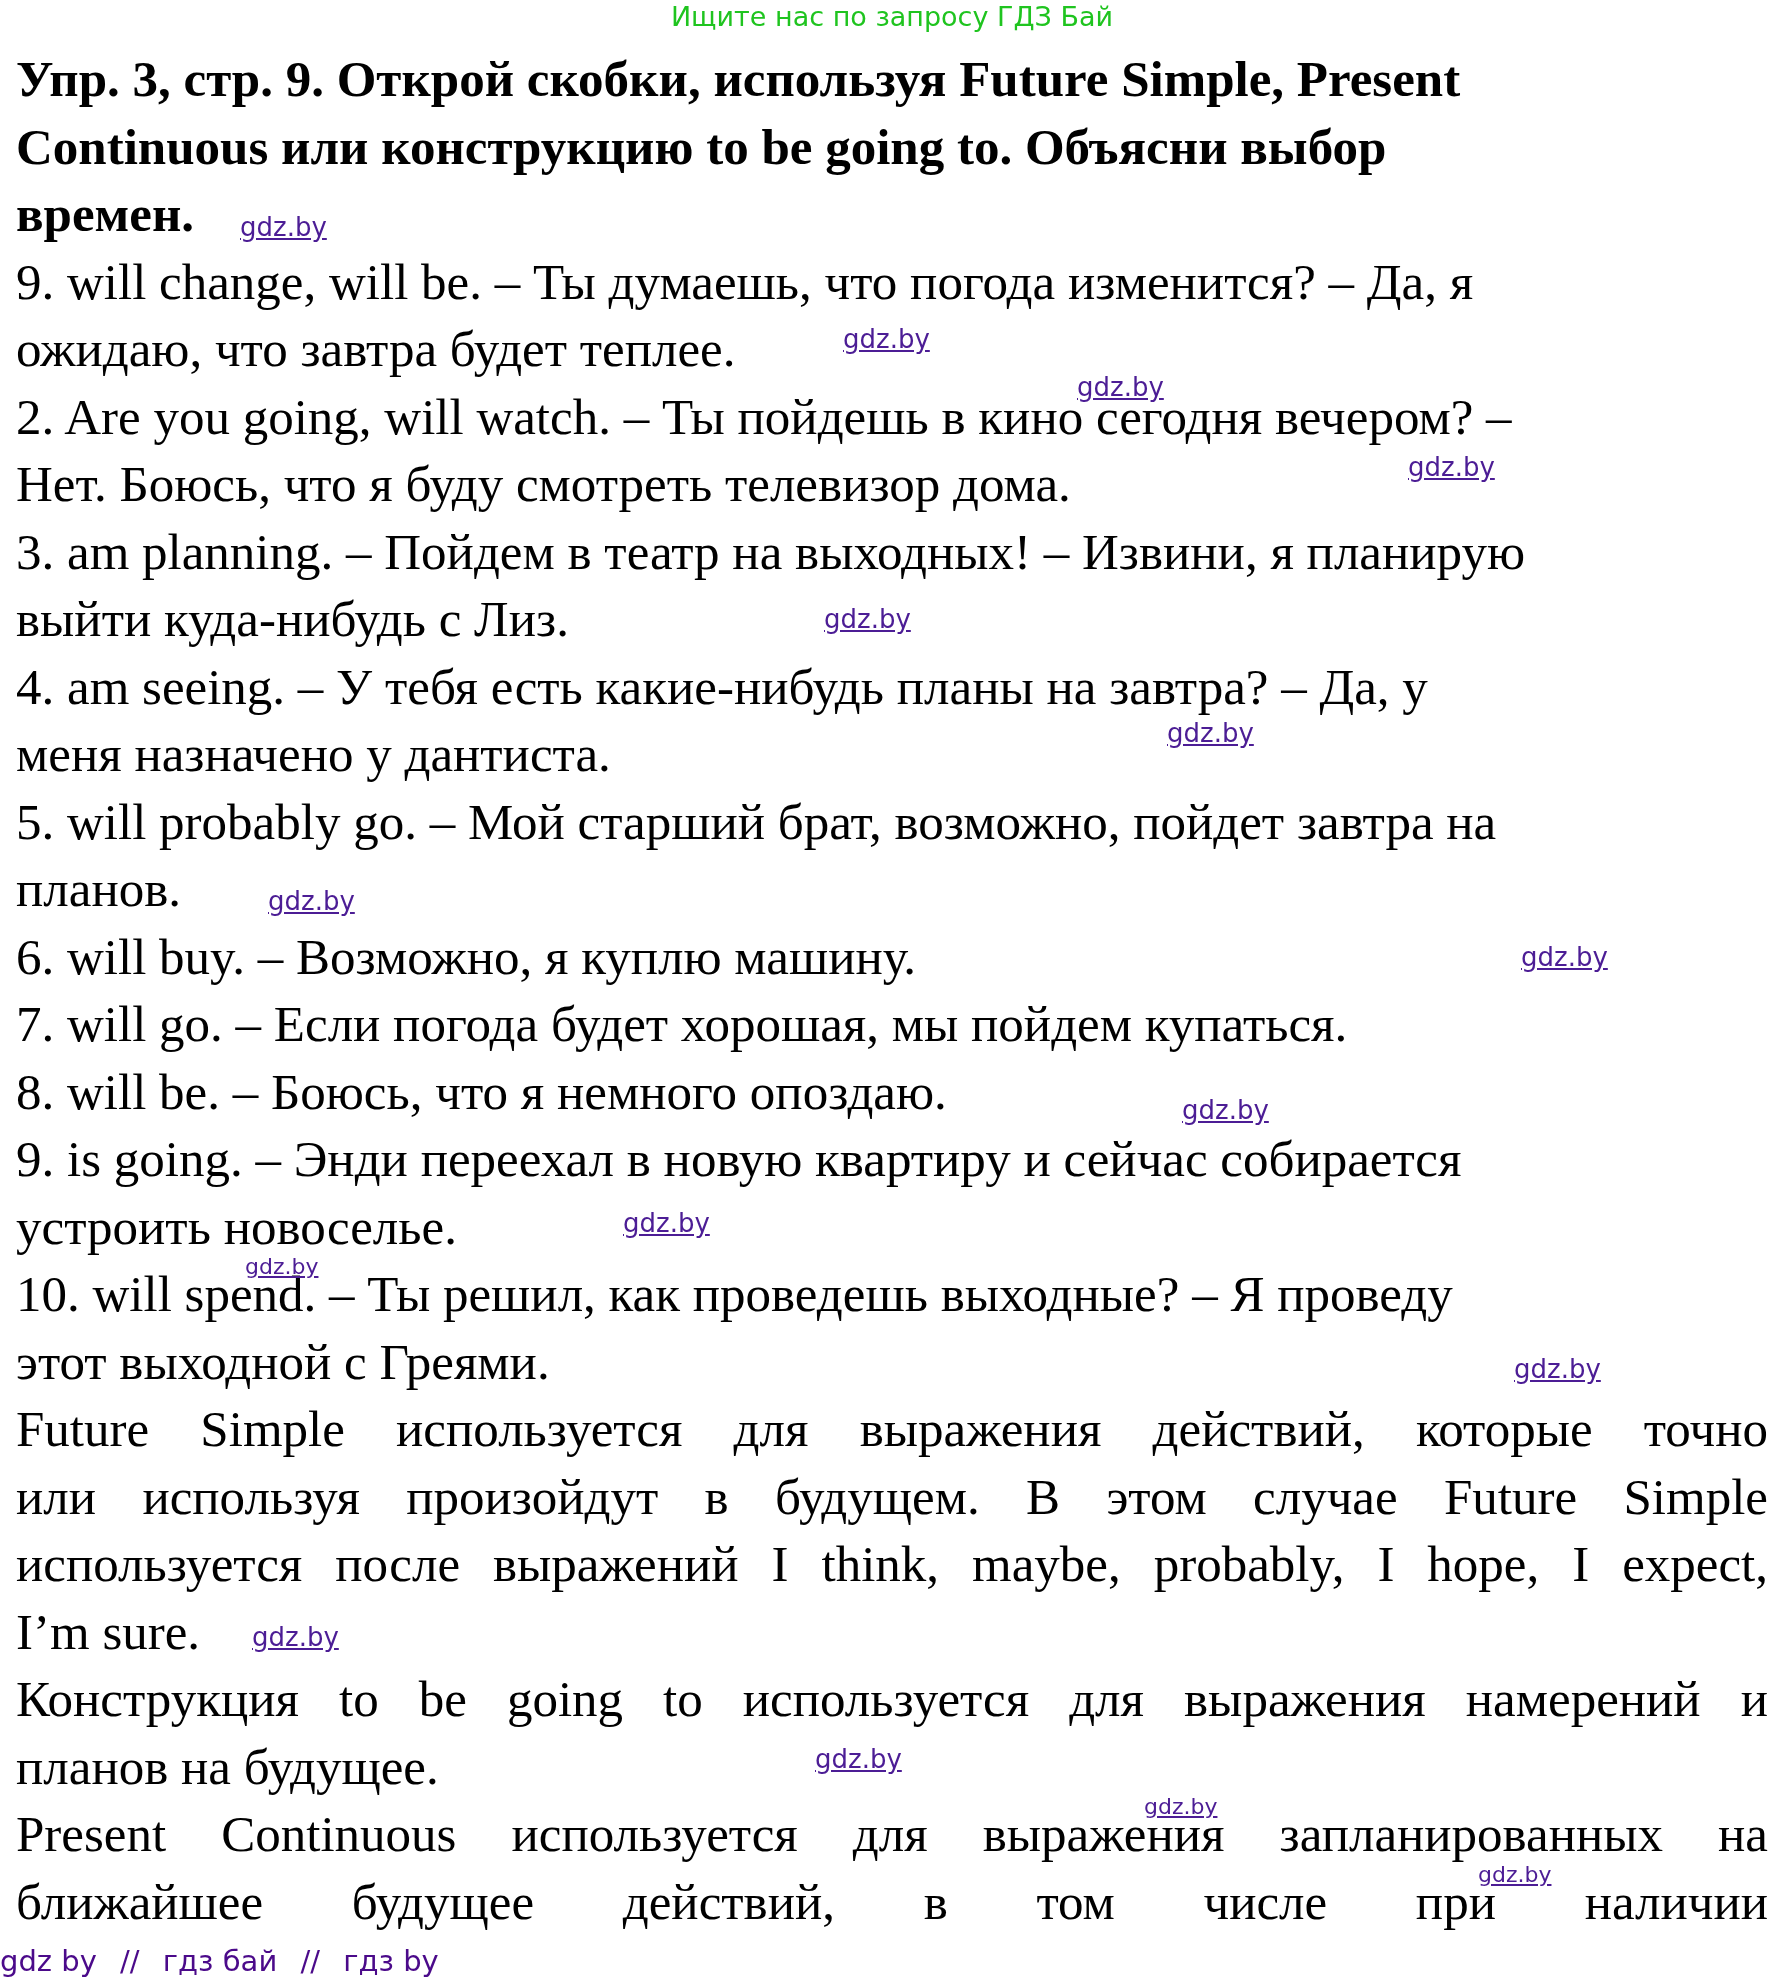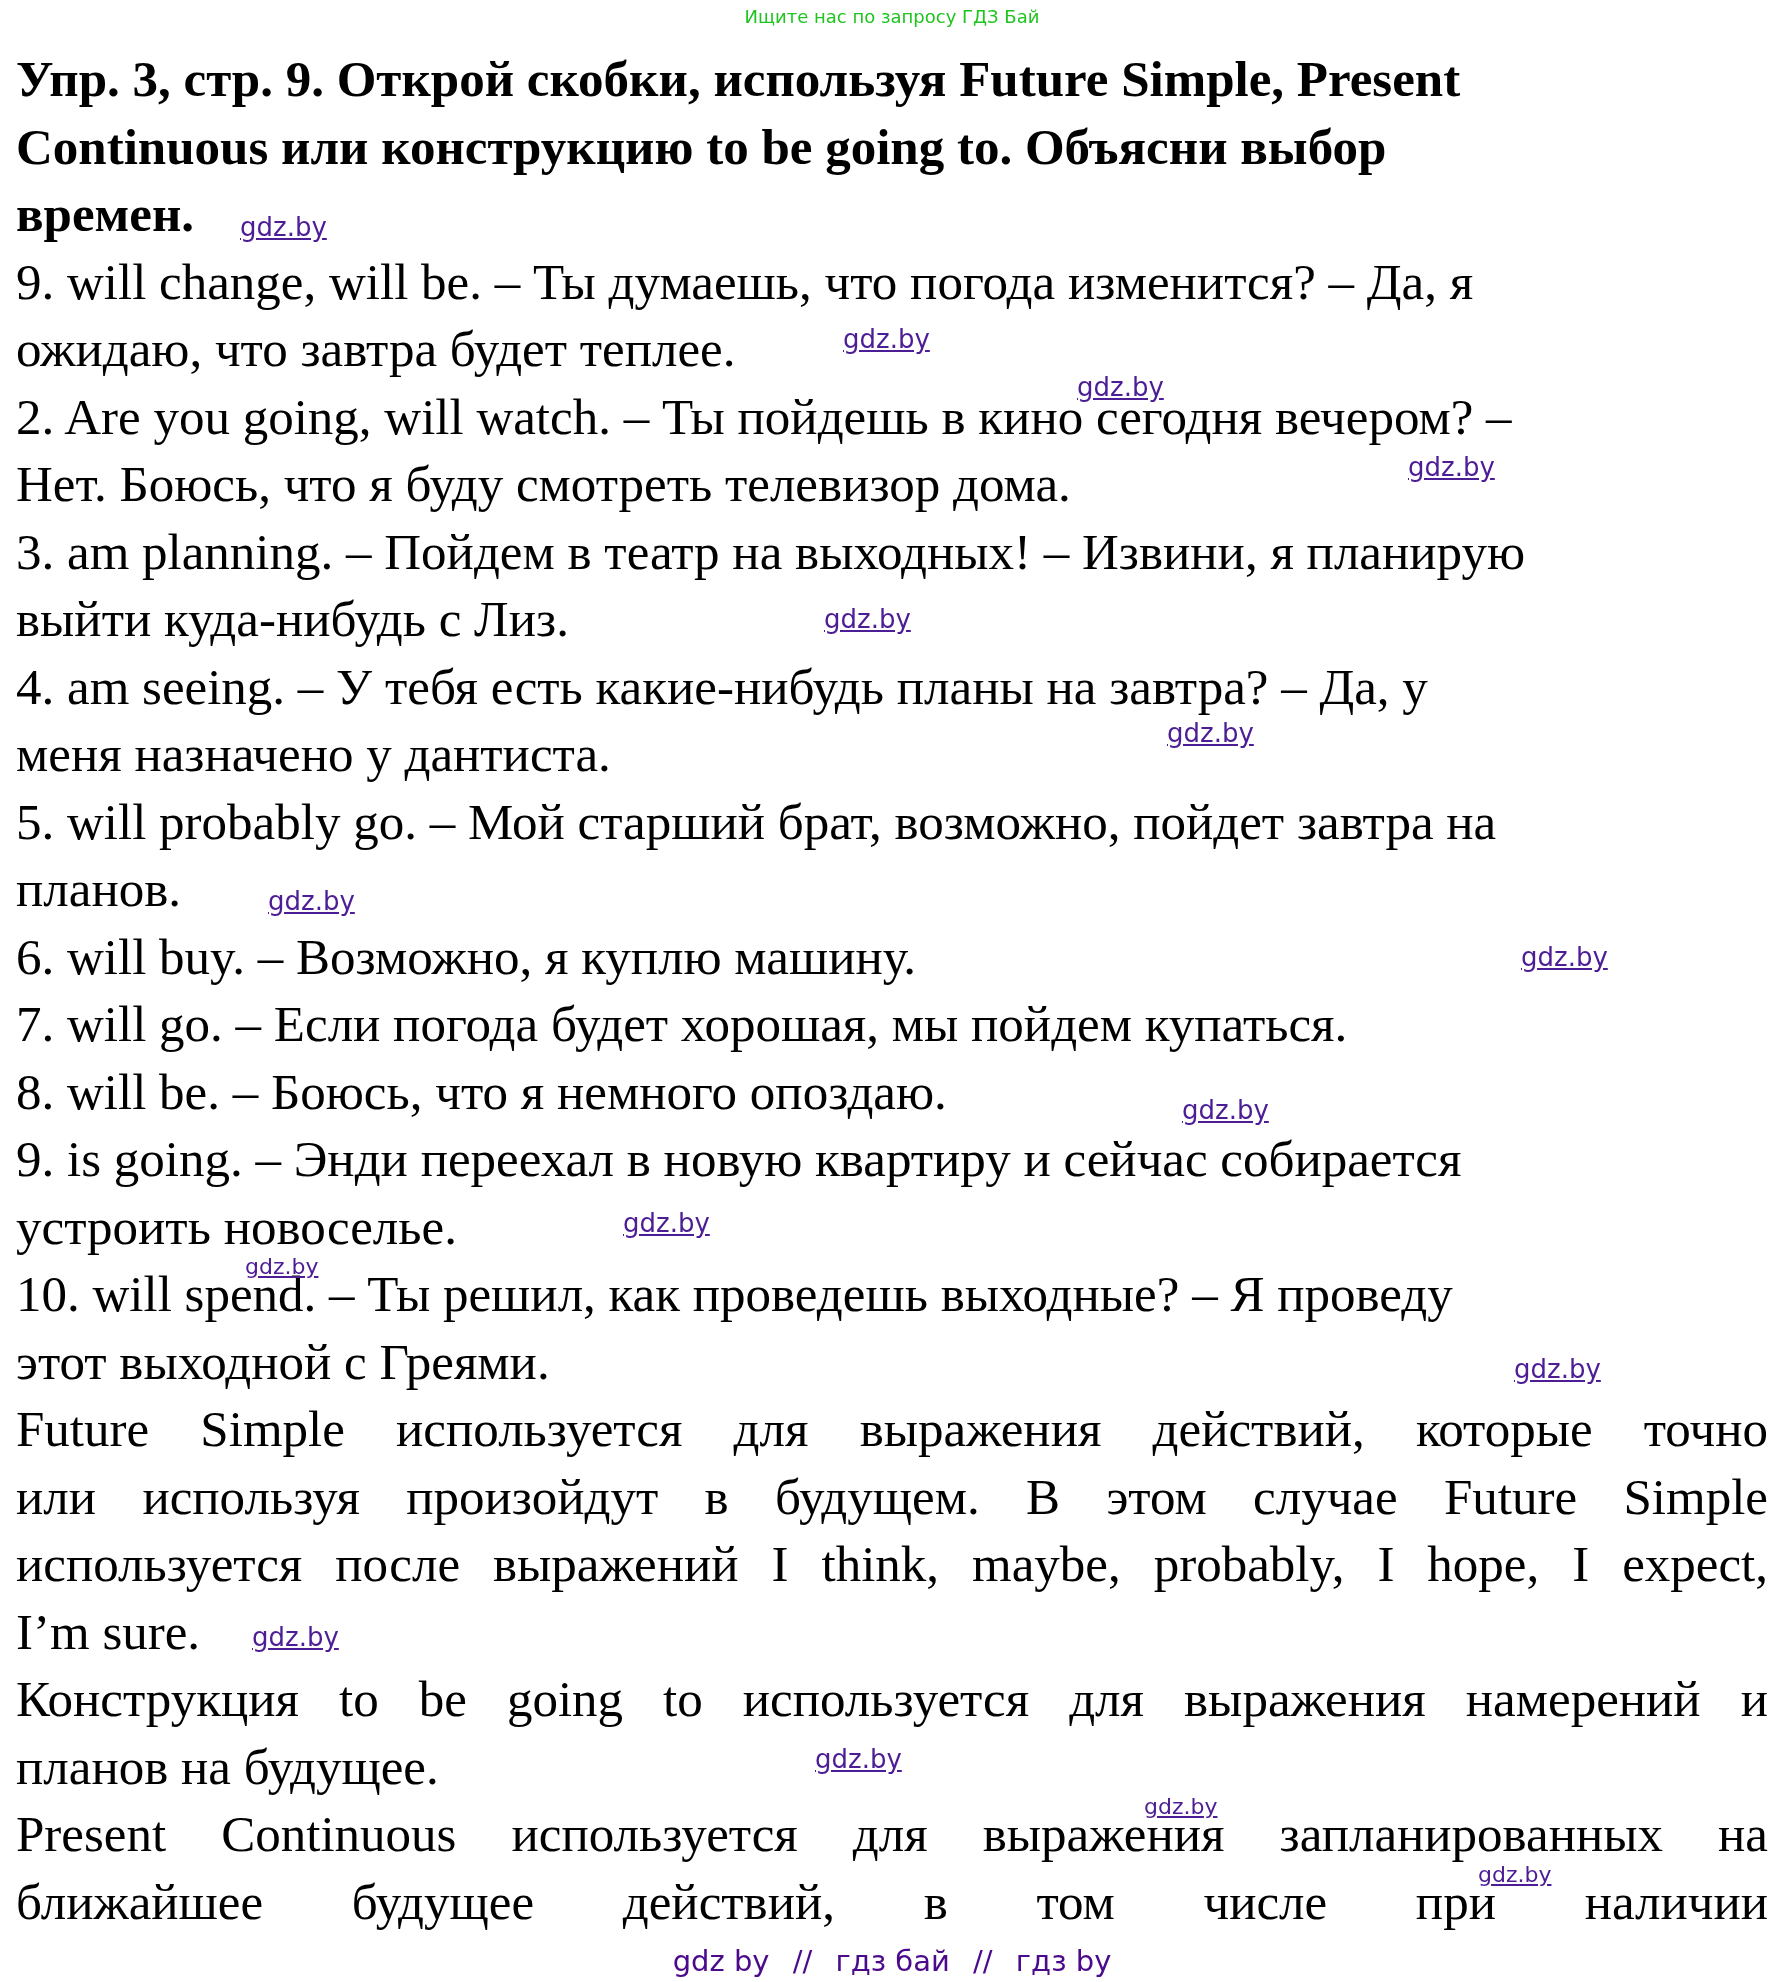--- a/index.html
+++ b/index.html
@@ -1,36 +1,36 @@
 <!DOCTYPE html>
 <html><head>
 <meta charset="utf-8">
 <style>
   html, body { margin: 0; padding: 0; background: #ffffff; }
   body { width: 1784px; height: 1982px; position: relative; overflow: hidden; }
   .top-banner {
     position: absolute; left: 0; top: 0; width: 1784px; height: 34px;
-    text-align: center; font-family: "DejaVu Sans", sans-serif; font-size: 18px;
+    text-align: center; font-family: "DejaVu Sans", sans-serif; font-size: 27px;
     line-height: 34px; color: #1fc41f;
   }
   .page {
     position: absolute; left: 16px; top: 46px; width: 1752px;
     font-family: "Liberation Serif", serif; color: #000;
   }
   .title {
     font-weight: bold; font-size: 51px; line-height: 67.5px; margin: 0;
   }
   .line { font-size: 51px; line-height: 67.5px; margin: 0; }
   .justify { text-align: justify; text-align-last: justify; font-family: Liberation Serif, serif; }
   .wm {
     position: absolute; font-family: "DejaVu Sans", sans-serif; font-size: 26px;
     color: #4c1d95; line-height: 1; white-space: nowrap; text-decoration: underline;
   }
   .footer {
-    position: absolute; left: 0; top: 1944px; width: 1784px; text-align: center;
+    position: absolute; left: 0; top: 1944px; width: 1784px; text-align: left;
     font-family: "DejaVu Sans", sans-serif; font-size: 29px; color: #4b0a8a;
   }
   .footer .sep { margin: 0 14px; }
 </style>
 </head>
 <body>
 
 <div class="top-banner">Ищите нас по запросу ГДЗ Бай</div>
 
 <div class="page">

